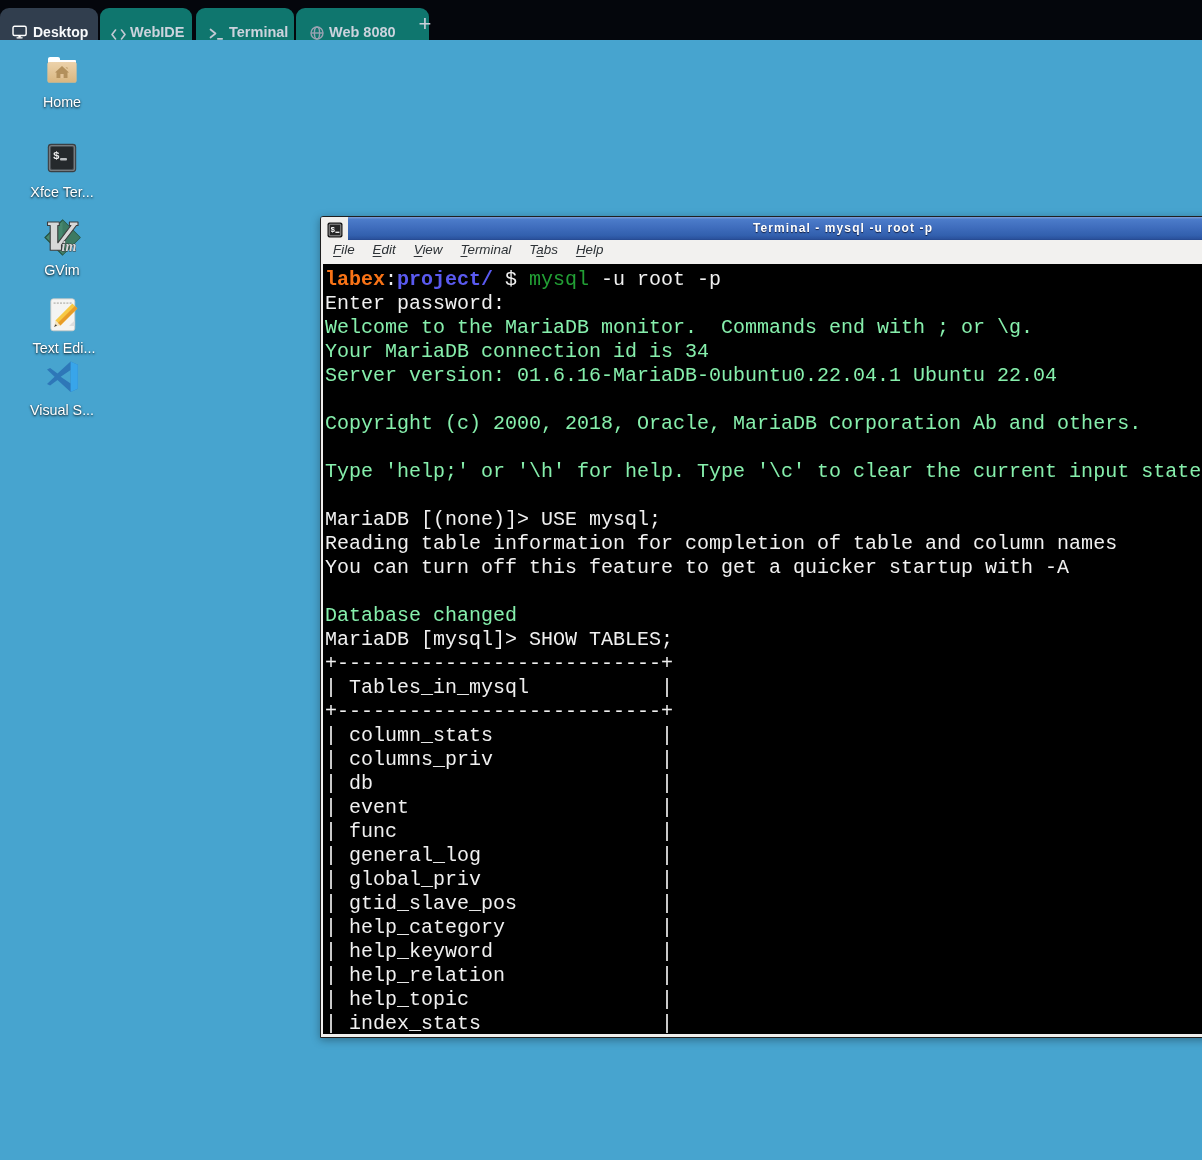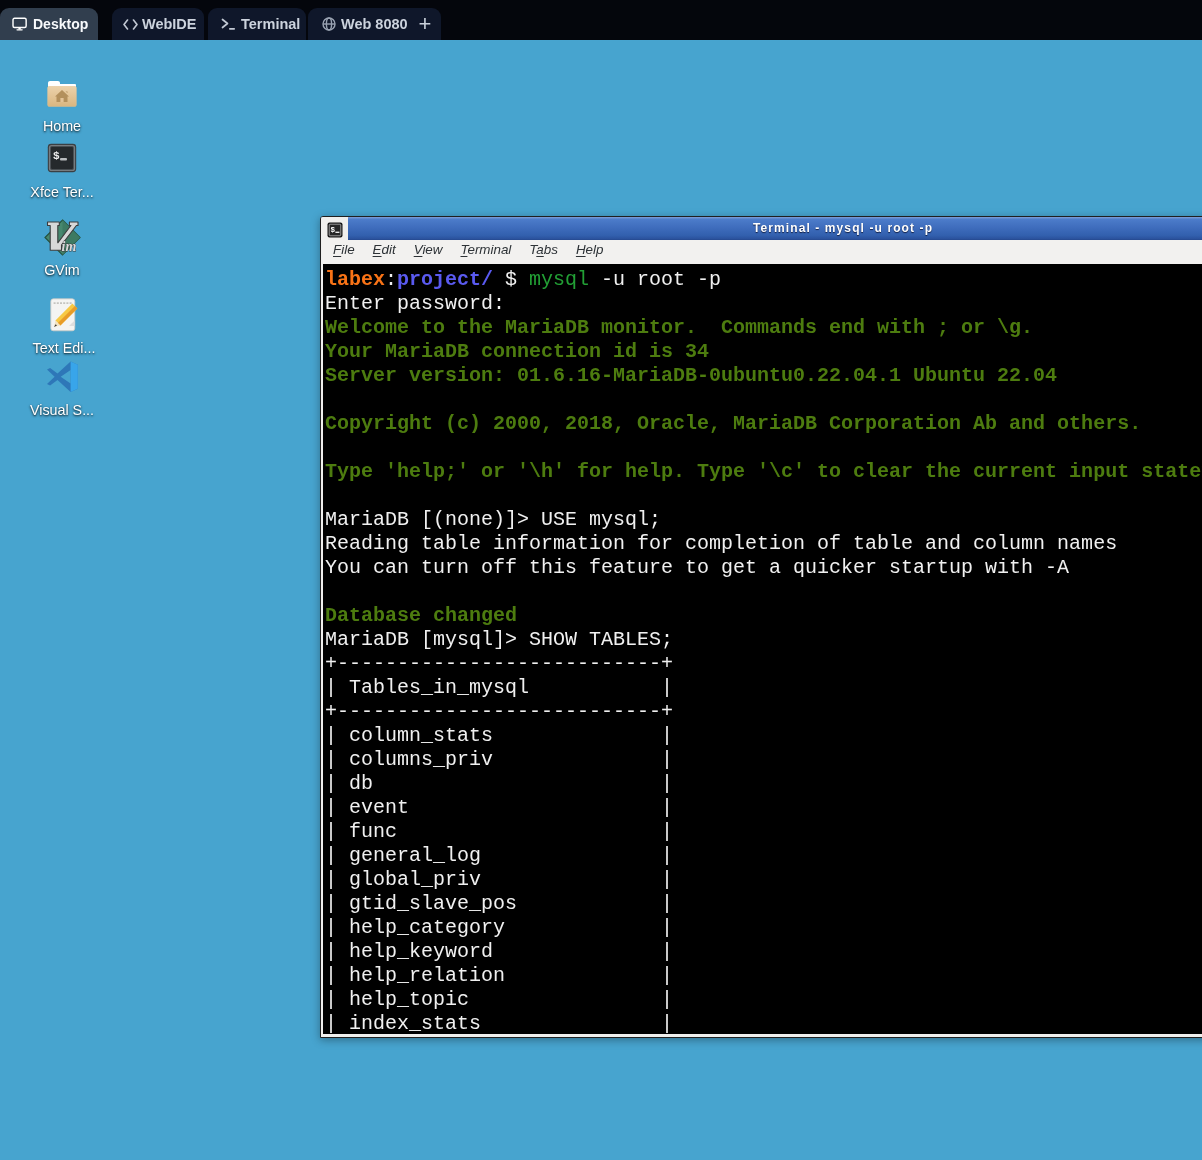--- a/index.html
+++ b/index.html
@@ -2,24 +2,24 @@
 <html><head>
 <meta charset="utf-8">
 <style>
   * { margin:0; padding:0; box-sizing:border-box; }
   html,body { width:1202px; height:1160px; overflow:hidden; }
   body { font-family:"Liberation Sans", sans-serif; position:relative; background:#47a4cf; }
 
   
   .tabbar { position:absolute; left:0; top:0; width:1202px; height:40px; background:#04060c; }
   .tab { position:absolute; top:8px; height:32px; border-radius:9px 9px 0 0;
-         display:flex; align-items:center; color:#ccd3dd; font-size:14.5px; font-weight:600; }
+         display:flex; align-items:flex-end; color:#ccd3dd; font-size:14.5px; font-weight:600; }
   .tab.active { font-size:14px; }
   .tab.active { background:#313e4e; color:#f8fafc; font-weight:700; }
-  .tab.inactive { background:#0f172a;margin-left:12px; }
+  .tab.inactive { background:#0f766e; }
   .tab .ic { display:flex; align-items:center; }
   .plusbtn { position:absolute; left:414px; top:8px; width:22px; height:32px; color:#c9d0da;
              font-size:22px; font-weight:400; display:flex; align-items:center; justify-content:center; }
 
   
   .dicon { position:absolute; text-align:center; }
   .dlabel { position:absolute; width:120px; text-align:center; color:#ffffff; font-size:14.3px;
             text-shadow:0 1px 2px rgba(0,0,0,.65), 0 1px 3px rgba(0,0,0,.4); }
 
   
@@ -35,21 +35,21 @@
            font-size:12px; font-weight:bold; letter-spacing:1.1px; color:#ffffff; line-height:23px;
            text-shadow:0 1px 1px rgba(0,0,20,.7); }
   .menubar { position:absolute; left:1px; top:23px; right:0; height:24px; background:#f2f1ef;
              display:flex; align-items:center; font-size:13.4px; color:#2d3236; padding-left:2px; }
   .menubar span { padding:0 9px; position:relative; top:-3px;font-style:italic; }
   .menubar u { text-decoration:underline; text-underline-offset:2px; text-decoration-thickness:1px; }
   .content { position:absolute; left:2px; top:47px; right:0; bottom:3px; background:#000000;
              overflow:hidden; }
   pre.term { position:absolute; left:2px; top:4px; font-family:"Liberation Mono", monospace;
              font-size:20px; line-height:24px; color:#f0f0f0; }
-  pre.term b { color:#4d7c0f; font-weight:bold;margin-top:15px; }
+  pre.term b { color:#86efac; font-weight:normal;margin-top:15px; }
   .pg { color:#f97316; font-weight:bold; }  
   .pb { color:#5a5af0; font-weight:bold;text-align:center; }  
   .cg { color:#22a035; }                    
 </style>
 </head>
 <body>
 
 <div class="tabbar">
   <div class="tab active" style="left:0; width:98px; padding-left:12px;">
     <svg class="ic" width="16" height="16" viewBox="0 0 19 17" style="margin-right:5px;">
@@ -73,21 +73,21 @@
   <div class="tab inactive" style="left:296px; width:133px; padding-left:14px;">
     <svg class="ic" width="14" height="14" viewBox="0 0 14 14" style="margin-right:5px;">
       <circle cx="7" cy="7" r="6" fill="none" stroke="#9aa3b2" stroke-width="1.4"></circle>
       <ellipse cx="7" cy="7" rx="2.6" ry="6" fill="none" stroke="#9aa3b2" stroke-width="1.4"></ellipse>
       <line x1="1" y1="7" x2="13" y2="7" stroke="#9aa3b2" stroke-width="1.4"></line>
     </svg>Web 8080
   </div>
   <div class="plusbtn">+</div>
 </div>
 
-<div class="dicon" style="left:46px; top:80px;">
+<div class="dicon" style="left:46px; top:56px;">
   <svg width="32" height="28" viewBox="0 0 32 28">
     <path d="M2 3 C2 1.9 2.9 1 4 1 L12 1 C13.1 1 14 1.9 14 3 L14 5 L2 5 Z" fill="#ffffff"></path>
     <rect x="2" y="4" width="28" height="3.4" rx="1" fill="#ffffff"></rect>
     <rect x="1.6" y="6.2" width="28.8" height="20.4" rx="1.6" fill="#e3c397"></rect>
     <rect x="1.6" y="6.2" width="28.8" height="20.4" rx="1.6" fill="url(#fold)"></rect>
     <defs>
         <linearGradient id="fold" x1="0" y1="0" x2="0" y2="1">
       <stop offset="0" stop-color="#ecd2ab"></stop>
           <stop offset="1" stop-color="#d9b680"></stop>
     </linearGradient>

